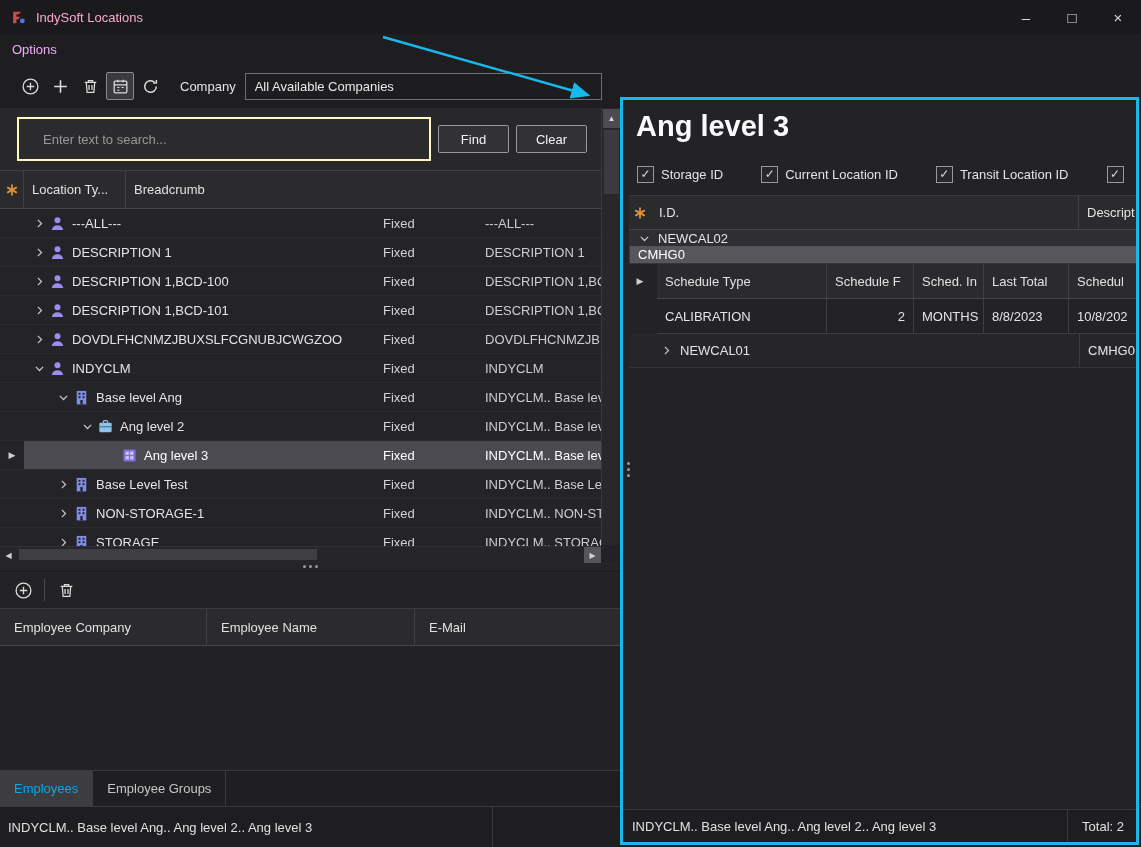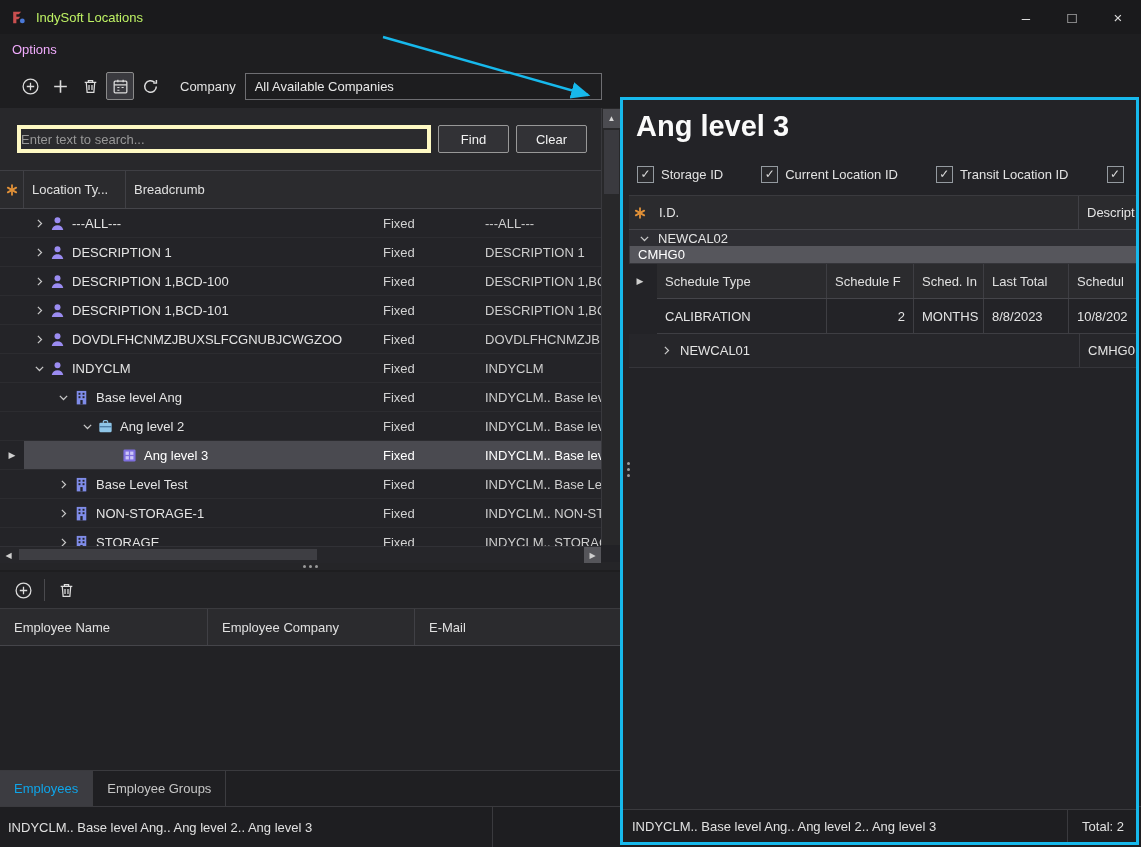--- a/index.html
+++ b/index.html
@@ -4,21 +4,21 @@
 <style>
   html,body{margin:0;padding:0;background:#141416;}
   *{box-sizing:border-box;}
   .screen{position:relative;width:1141px;height:847px;background:#1e1e20;overflow:hidden;
           font-family:"Liberation Sans",sans-serif;font-size:13px;color:#e4e4e4;}
 
   
   .titlebar{position:absolute;left:0;top:0;width:100%;height:34px;background:#1a1a1c;
             display:flex;align-items:center;padding:0 0 0 10px;}
   .app-icon{width:17px;height:17px;display:inline-flex;}
-  .app-title{margin-left:9px;color:#bef264;}
+  .app-title{margin-left:9px;color:#f9a8d4;}
   .win-controls{margin-left:auto;display:flex;height:100%;}
   .win-btn{width:46px;height:100%;display:flex;align-items:center;justify-content:center;
            color:#dcdcdc;font-size:15px;cursor:default;}
 
   
   .menubar{position:absolute;left:0;top:34px;width:100%;height:30px;display:flex;align-items:center;
            padding-left:4px;background:#1e1e20;}
   .menu-item{padding:4px 8px;color:#f0abfc;}
   .toolbar{position:absolute;left:12px;top:64px;width:100%;height:44px;display:flex;align-items:center;
            padding-left:4px;background:#1e1e20;}
@@ -28,22 +28,22 @@
   .tb-btn.toggled{border:1px solid #8a8a8a;background:#3a3a3f;border-radius:2px;}
   .tb-sep{width:1px;height:22px;background:#4a4a4e;margin:0 5px;}
   .company-label{margin-left:16px;margin-right:9px;color:#e2e2e2;}
   .company-combo{width:357px;height:27px;background:#1d1d1f;border:1px solid #6e6e72;
                  display:flex;align-items:center;padding:0 9px;color:#e8e8e8;}
 
   
   .left-panel{position:absolute;left:0;top:108px;width:621px;height:462px;background:#252528;}
   .search-row{position:absolute;left:0;top:0;width:601px;height:62px;display:flex;align-items:center;
               padding:0 14px 0 17px;gap:7px;background:#28282b;}
-  .search-input{flex:1;height:28px;background:#2b2b2e;border:4px solid #fef9c3;color:#e4e4e4;
-                padding:0 0;font:13px "Liberation Sans",sans-serif;outline:none;}
+  .search-input{flex:1;height:44px;background:#2b2b2e;border:2px solid #fef9c3;color:#e4e4e4;
+                padding:0 24px;font:13px "Liberation Sans",sans-serif;outline:none;}
   .search-input::placeholder{color:#989898;}
   .btn{height:28px;min-width:71px;background:#323236;border:1px solid #989898;border-radius:2px;
        color:#f2f2f2;font:13px "Liberation Sans",sans-serif;}
 
   .tree-grid{position:absolute;left:0;top:62px;width:601px;height:392px;border-top:1px solid #3f3f44;}
   .tree-header{display:flex;height:38px;background:#2b2b2e;border-bottom:1px solid #45454a;}
   .th{display:flex;align-items:center;padding:0 8px;border-right:1px solid #404045;color:#e0e0e0;
       overflow:hidden;white-space:nowrap;}
   .col-ind{width:24px;justify-content:center;padding:0;}
   .col-desc{width:351px;padding-left:14px;}
@@ -533,22 +533,22 @@
           <div class="tb-btn">
             <span class="icon">
               <svg viewBox="0 0 18 18" fill="none" stroke="#dcdcdc" stroke-width="1.2">
                 <path d="M3.5 5h11M7 5V3.5h4V5M5 5l.8 9.5h6.4L13 5M7.6 7.5v4.7M10.4 7.5v4.7"></path>
               </svg>
             </span>
           </div>
         </div>
     </div>
     <div class="emp-header">
+      <div class="th ec1">Employee Company</div>
       <div class="th ec2">Employee Name</div>
-      <div class="th ec1">Employee Company</div>
       <div class="th ec3">E-Mail</div>
     </div>
     <div class="emp-body"></div>
     <div class="emp-tabs">
       <div class="tab active">Employees</div>
       <div class="tab">Employee Groups</div>
     </div>
   </div>
 
   <div class="statusbar">

